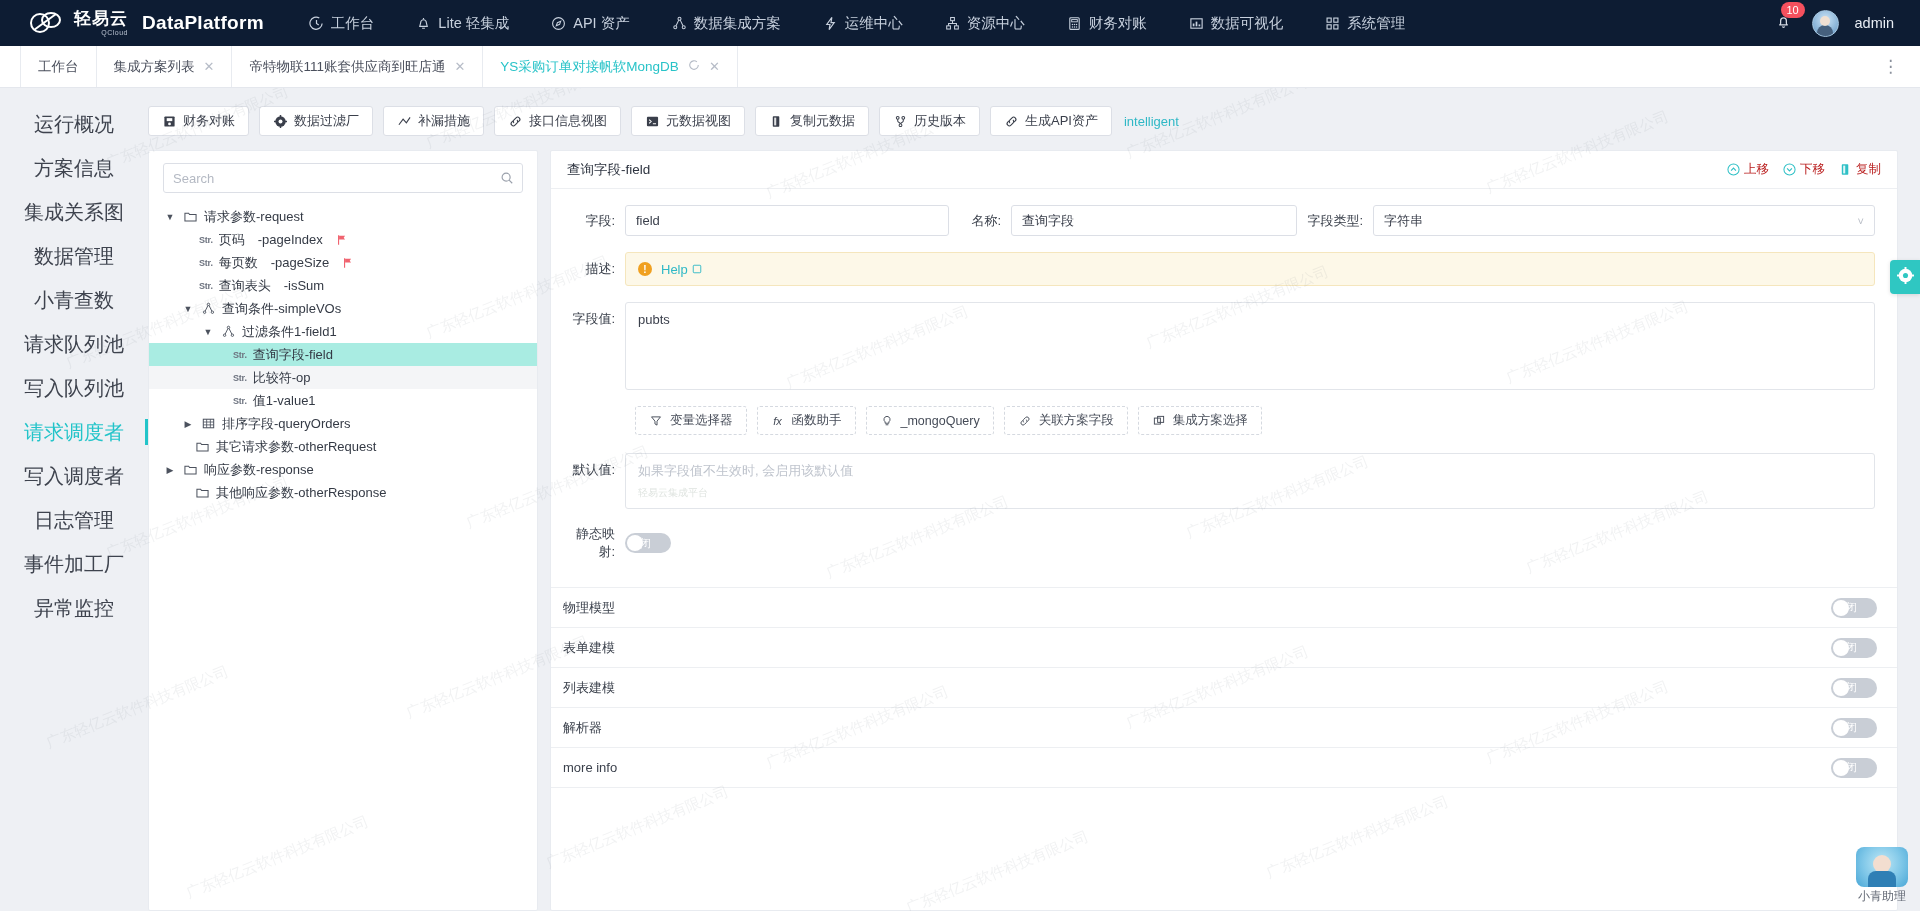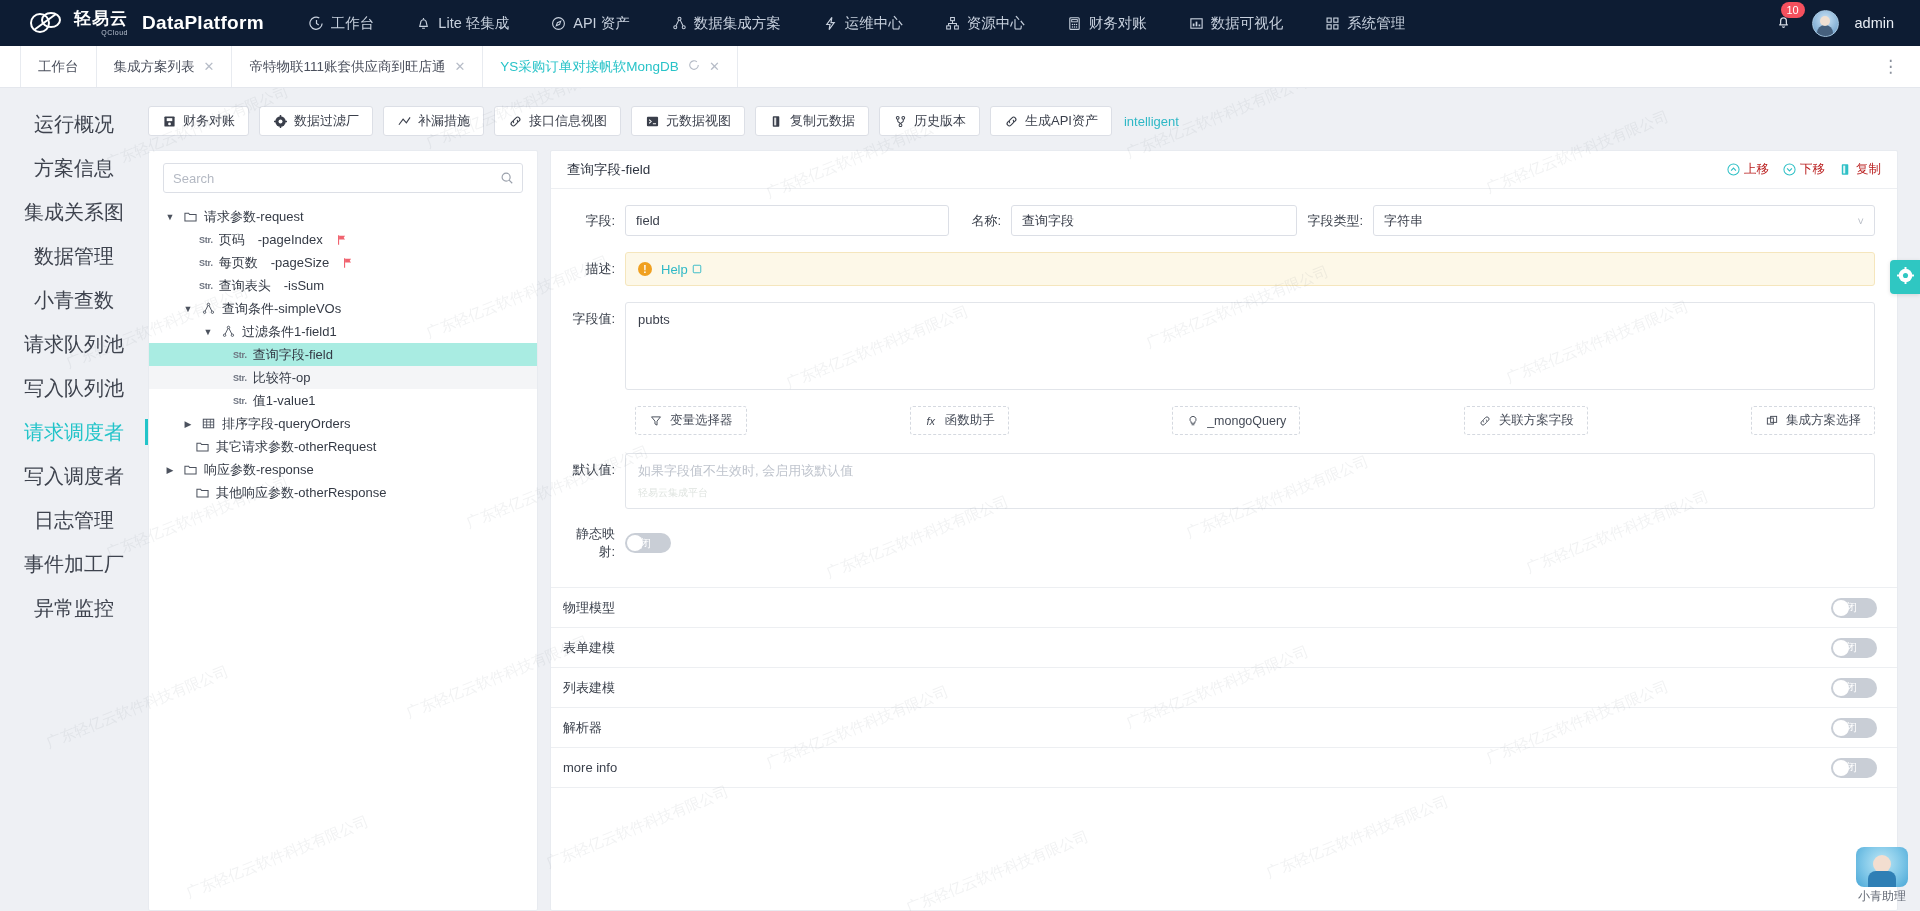--- a/index.html
+++ b/index.html
@@ -186,21 +186,21 @@
     flex-shrink: 0;
   }
   .help-link { color: #2fb8c6; font-size: 13px; cursor: pointer; display:flex; align-items:center; gap:4px;}
 
   .frow.top { align-items: flex-start; }
   .frow.top .flabel { padding-top: 8px; }
   .valuebox {
     flex: 1; border: 1px solid #e2e5ea; border-radius: 3px; min-height: 88px;
     padding: 9px 12px; font-size: 13px; color: #3a3f4b;
   }
-  .helperrow { display: flex; gap: 0; margin: 12px 0 0 72px; justify-content: space-between; }
+  .helperrow { display: flex; gap: 10px; margin: 12px 0 0 72px; }
   .hbtn {
     display: flex; align-items: center; gap: 7px; height: 29px; padding: 0 13px;
     border: 1px dashed #d5d9e0; border-radius: 3px; font-size: 12.5px; color: #454b57;
     cursor: pointer; background: #fff; white-space: nowrap;
   }
   .hbtn .ico { width: 14px; height:14px; display:inline-flex; align-items:center; justify-content:center;}
 
   .defaultbox {
     flex: 1; border: 1px solid #e2e5ea; border-radius: 3px; min-height: 52px;
     padding: 8px 12px; font-size: 13px; color: #bfc4cd;

